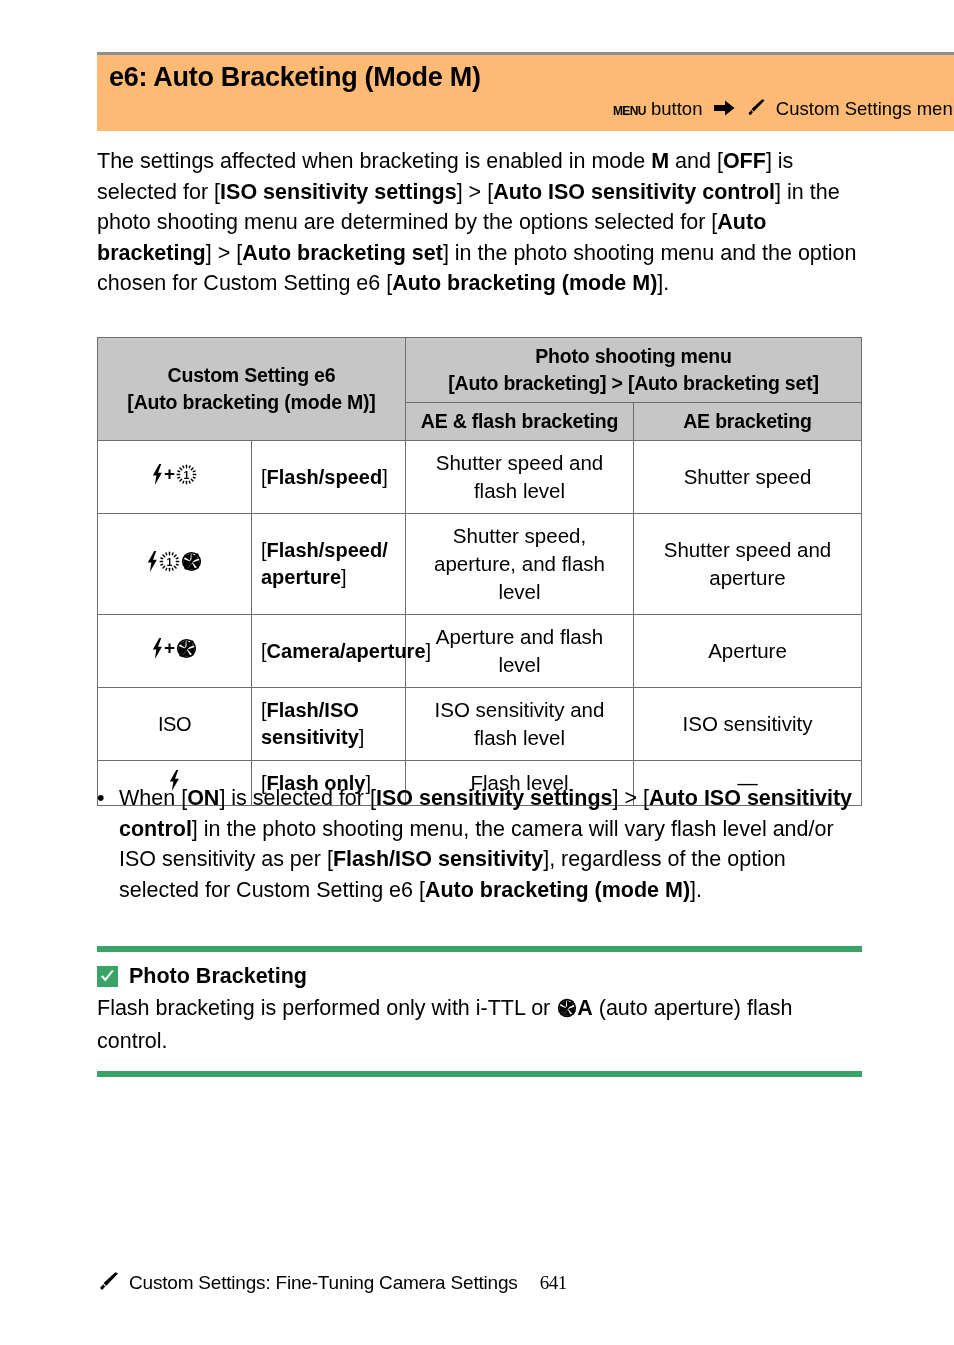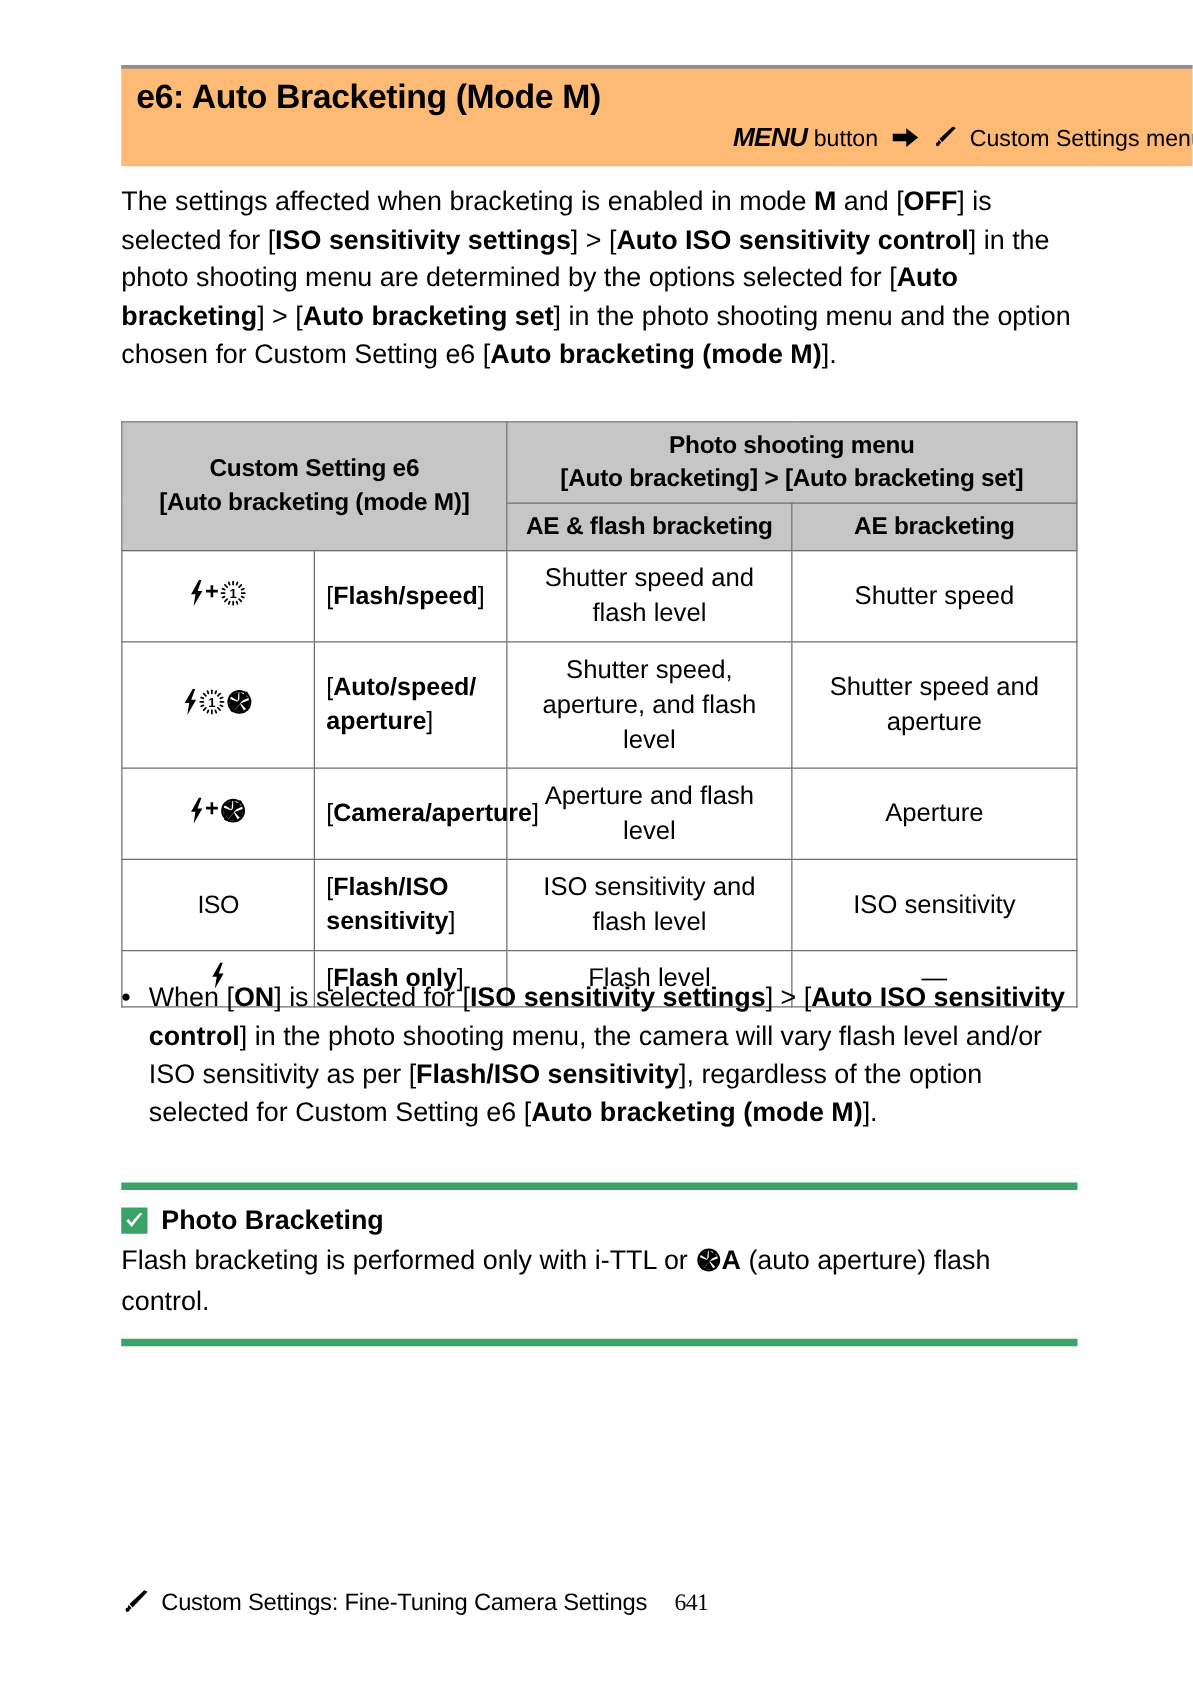--- a/index.html
+++ b/index.html
@@ -46,22 +46,21 @@
     font-size: 18.5px;
     line-height: 1.2;
     margin-top: 4px;
     padding-right: 4px;
     white-space: nowrap;
   }
   .menu-word {
     font-weight: bold;
     font-family: "Liberation Sans Narrow", "Liberation Sans", sans-serif;
     letter-spacing: -0.6px;
-    font-size: 21px;
-    font-style: italic;
+    font-size: 12px;
   }
   .arrow-icon {
     display: inline-block;
     vertical-align: -1px;
     margin: 0 4px 0 6px;
   }
   .pencil-icon {
     display: inline-block;
     vertical-align: -2px;
     margin: 0 5px 0 2px;
@@ -332,21 +331,21 @@
               <svg width="21" height="21" viewBox="0 0 24 24">
                 <circle cx="12" cy="12" r="10" fill="none" stroke="#000" stroke-width="1.9"></circle>
                 <path d="M12 2.6 L20.6 8.2 L12 12 Z" fill="#000"></path>
                 <path d="M21.4 10.2 L19.8 20.4 L13.2 13.2 Z" fill="#000"></path>
                 <path d="M17.2 21.6 L7.0 20.6 L12.6 13.6 Z" fill="#000"></path>
                 <path d="M4.0 19.0 L2.4 8.8 L11.0 12.2 Z" fill="#000"></path>
                 <path d="M3.2 6.4 L11.4 2.5 L10.4 11.0 Z" fill="#000"></path>
                 <rect x="10.6" y="0.6" width="2.8" height="22.8" fill="#000" transform="rotate(40 12 12)"></rect>
               </svg>
             </span></td>
-          <td class="option-cell"><span>[</span><b>Auto/speed/ aperture</b><span>]</span></td>
+          <td class="option-cell"><span>[</span><b>Flash/speed/ aperture</b><span>]</span></td>
           <td class="value-cell">Shutter speed, aperture, and flash level</td>
           <td class="value-cell">Shutter speed and aperture</td>
         </tr>
         <tr>
           <td class="icon-cell"><span style="display:inline-flex;align-items:center;gap:1px;">
               <svg width="10.92" height="21" viewBox="0 0 13 25">
                 <path d="M8.6 0 L1 13.6 L5.2 13.6 L3.4 25 L11.8 10.4 L7.2 10.4 L11 0 Z" fill="#000"></path>
               </svg>
               <span style="font-size:18.900000000000002px;font-weight:bold;line-height:1;vertical-align:middle;">+</span>
               <svg width="21" height="21" viewBox="0 0 24 24">

